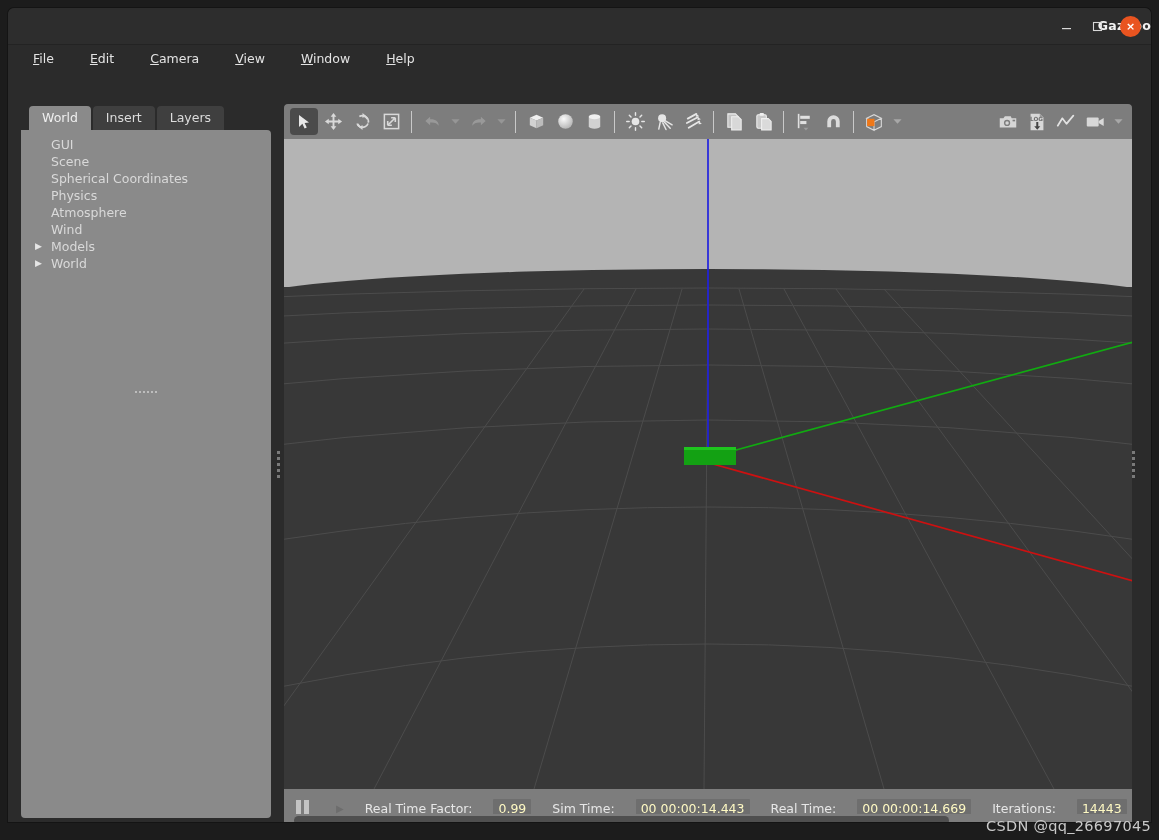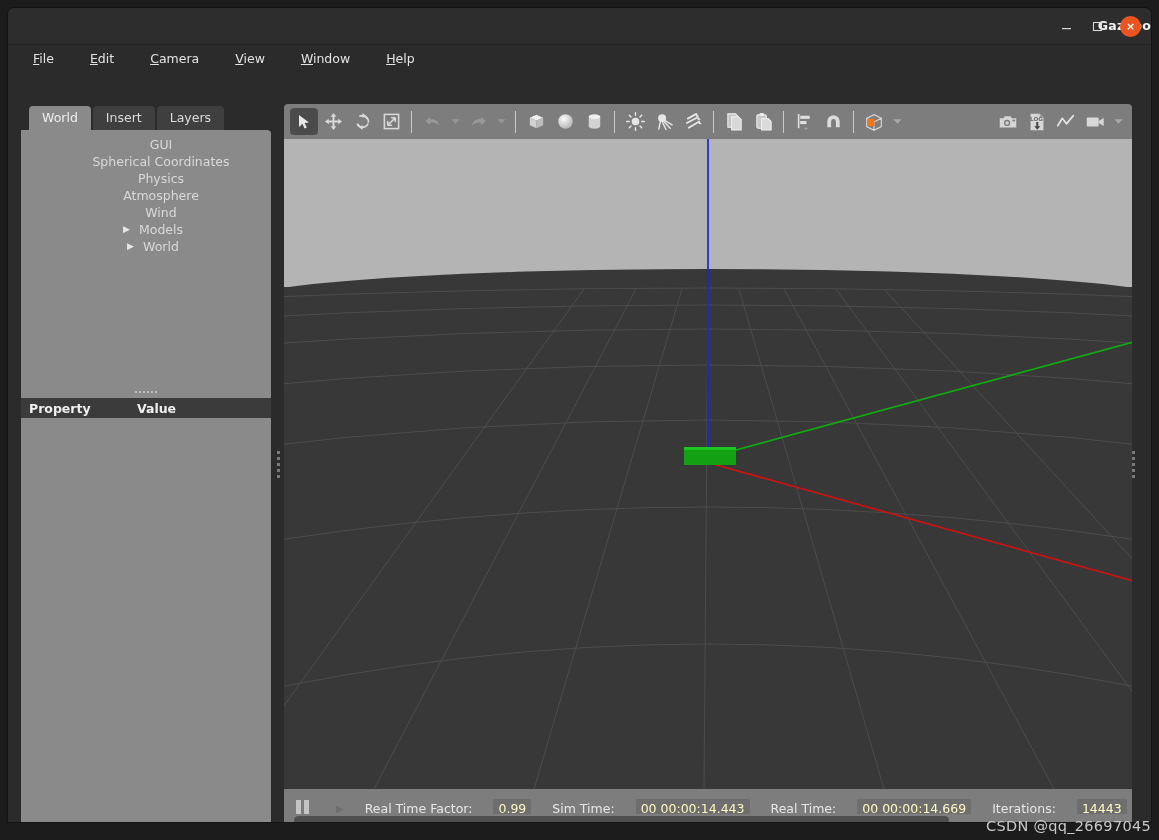--- a/index.html
+++ b/index.html
@@ -117,21 +117,20 @@
     position: relative;
   }
   .tree-item {
     display: flex;
     align-items: center;
     height: 17px;
     padding-left: 14px;
     font-size: 12.5px;
     color: #d9d9d9;
     cursor: pointer;
-    justify-content: center;
   }
   .tree-arrow {
     width: 14px;
     display: inline-block;
     flex: 0 0 14px;
     color: #e6e6e6;
     font-size: 9px;
     line-height: 17px;
   }
   .tree-arrow.empty { visibility: hidden; }
@@ -359,20 +358,24 @@
         <div class="tab">Layers</div>
       </div>
 
       <div class="tree-panel">
         <div class="tree-item">
           <span class="tree-arrow empty">▶</span>
           <span class="tree-label">GUI</span>
         </div>
         <div class="tree-item">
           <span class="tree-arrow empty">▶</span>
+          <span class="tree-label">Scene</span>
+        </div>
+        <div class="tree-item">
+          <span class="tree-arrow empty">▶</span>
           <span class="tree-label">Spherical Coordinates</span>
         </div>
         <div class="tree-item">
           <span class="tree-arrow empty">▶</span>
           <span class="tree-label">Physics</span>
         </div>
         <div class="tree-item">
           <span class="tree-arrow empty">▶</span>
           <span class="tree-label">Atmosphere</span>
         </div>
@@ -394,24 +397,20 @@
         <span class="grip-dots-h">
           <span></span>
             <span></span>
             <span></span>
             <span></span>
             <span></span>
             <span></span>
         </span>
       </div>
 
-      <div class="prop-header">
-        <div class="col-prop">Property</div>
-        <div class="col-val">Value</div>
-      </div>
       <div class="prop-body"></div>
     </div>
 
     <div class="splitter-v left">
       <span class="grip-dots-v">
         <span></span>
           <span></span>
           <span></span>
           <span></span>
           <span></span>

